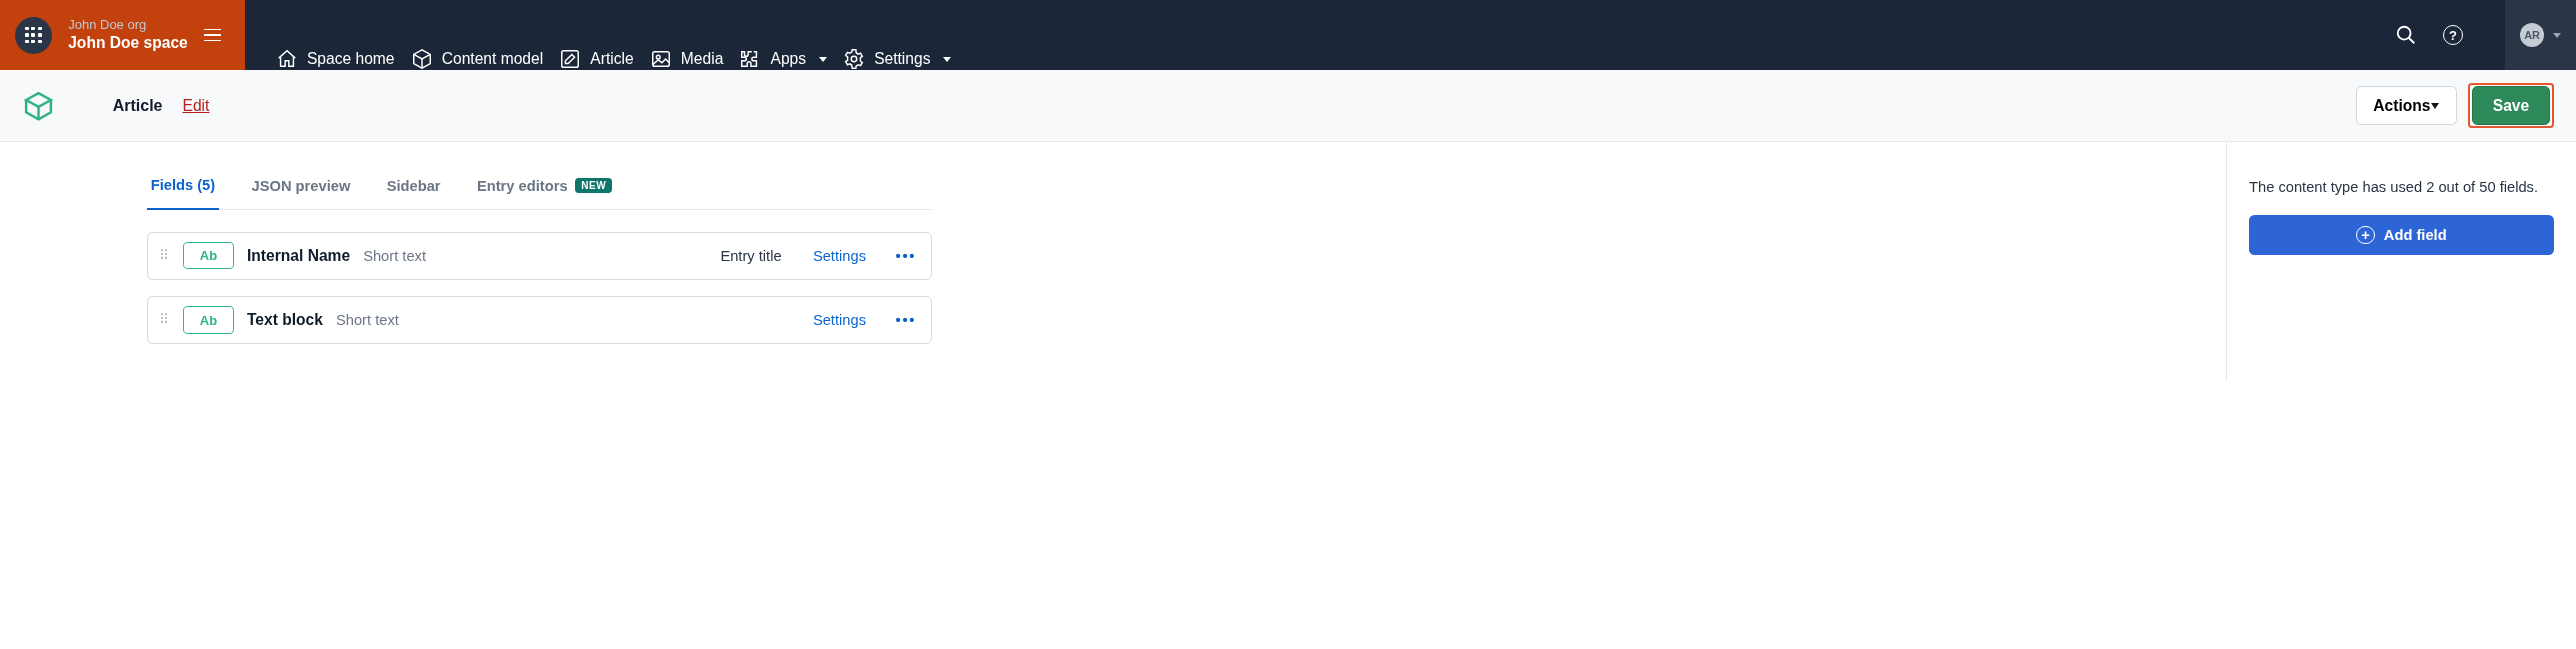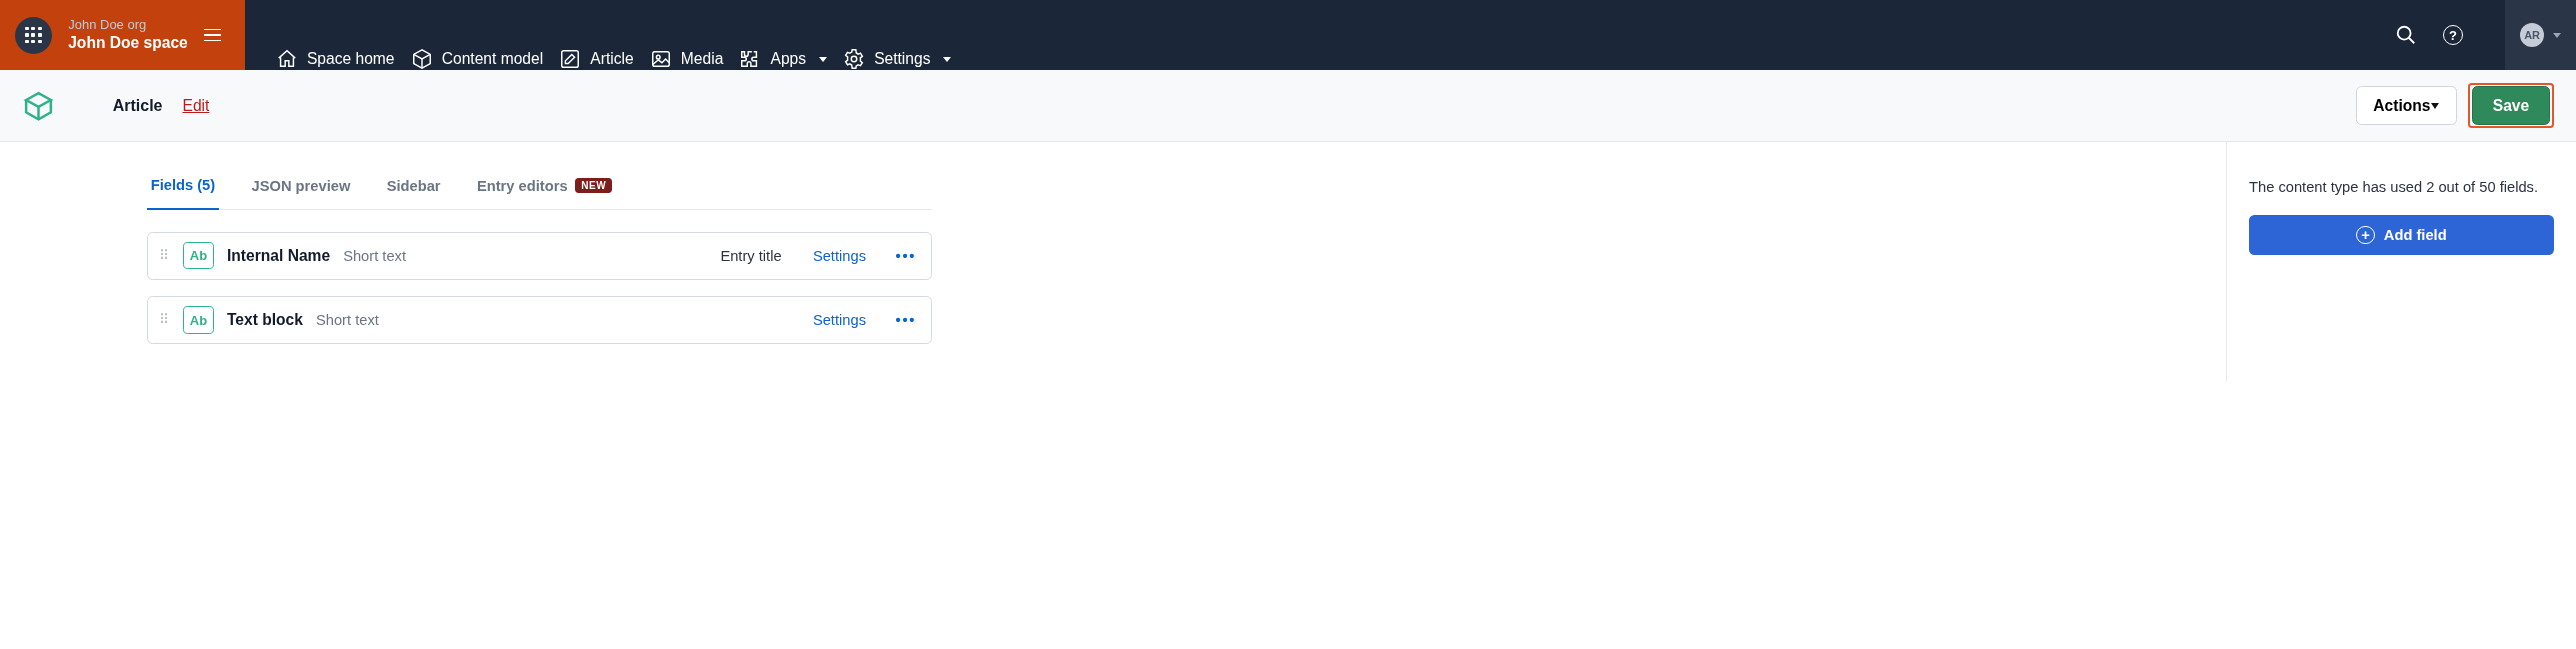--- a/index.html
+++ b/index.html
@@ -42,27 +42,27 @@
 
   
   .body-row { display: flex; }
   .main-col { flex: 1; padding: 24px 0 0 0; border-right: 0.9px solid #e5e8ed; min-height: 239px; }
   .side-col { width: 349px; padding: 37px 22px 0 22px; }
 
   
   .tabs { display: flex; gap: 29px; border-bottom: 0.9px solid #e5e8ed; margin: 0 0 22px 147px; width: 785px; }
   .tab { padding: 11px 3.7px 14.7px 3.7px; font-size: 14.7px; font-weight: 600; color: #6b7685; cursor: pointer; display:flex; align-items:center; gap:7.3px;}
   .tab.active { color: #0b64ce; border-bottom: 2.8px solid #0b64ce; margin-bottom:-0.9px;}
-  .new-badge { background: #7f1d1d; color: #fff; font-size: 10px; font-weight: 700; letter-spacing: 0.5px; border-radius: 3.7px; padding: 1.8px 6.4px; }
+  .new-badge { background: #0f766e; color: #fff; font-size: 10px; font-weight: 700; letter-spacing: 0.5px; border-radius: 3.7px; padding: 1.8px 6.4px; }
 
   
   .fields-list { margin-left: 147px; width: 785px; display:flex; flex-direction:column; gap:16.5px;}
   .field-row { display: flex; align-items: center; border: 0.9px solid #d3dae2; border-radius: 5.5px; padding: 9.2px 14.7px 9.2px 11px; gap: 13px; }
   .drag-handle { color: #b6bfca; cursor: grab; font-size: 13.8px; letter-spacing:0.9px; line-height:5.5px; width:11px;}
-  .type-badge { width: 31px; height: 27.5px; border: 1.5px solid #2eb387; border-radius: 4.6px; color: #2eb387; font-size: 13px; font-weight: 600; display: flex; align-items: center; justify-content: center; }
+  .type-badge { width: 51px; height: 27.5px; border: 1.5px solid #2eb387; border-radius: 4.6px; color: #2eb387; font-size: 13px; font-weight: 600; display: flex; align-items: center; justify-content: center; }
   .field-name { font-size: 15.6px; font-weight: 700; }
   .field-type { font-size: 14.7px; color: #6b7685; }
   .row-spacer { flex: 1; }
   .entry-title { font-size: 14.7px; color: #2a3443; margin-right: 18.3px; }
   .settings-link { color: #0b64ce; font-size: 14.7px; cursor: pointer; margin-right: 16.5px; }
   .more-dots { color: #0b64ce; letter-spacing: 1.8px; font-weight:700; cursor: pointer; }
 
   
   .side-heading { font-size: 13px; font-weight: 700; letter-spacing: 1.4px; color: #6b7685; border-bottom: 0.9px solid #e5e8ed; padding-bottom: 11px; margin-bottom: 16.5px; }
   .side-text { font-size: 14.7px; color: #2a3443; margin-bottom: 20px; }

